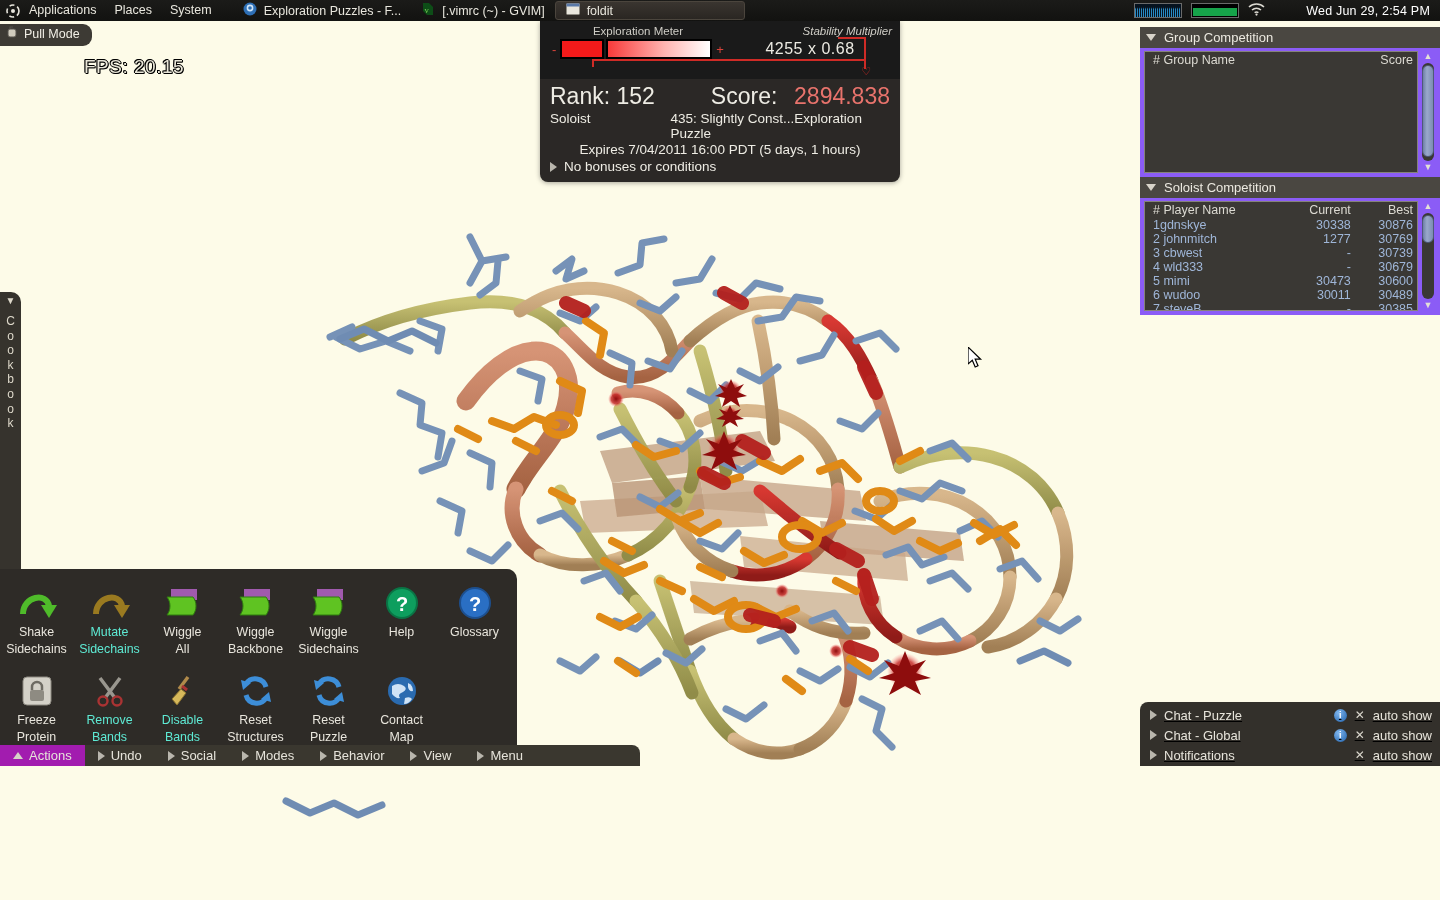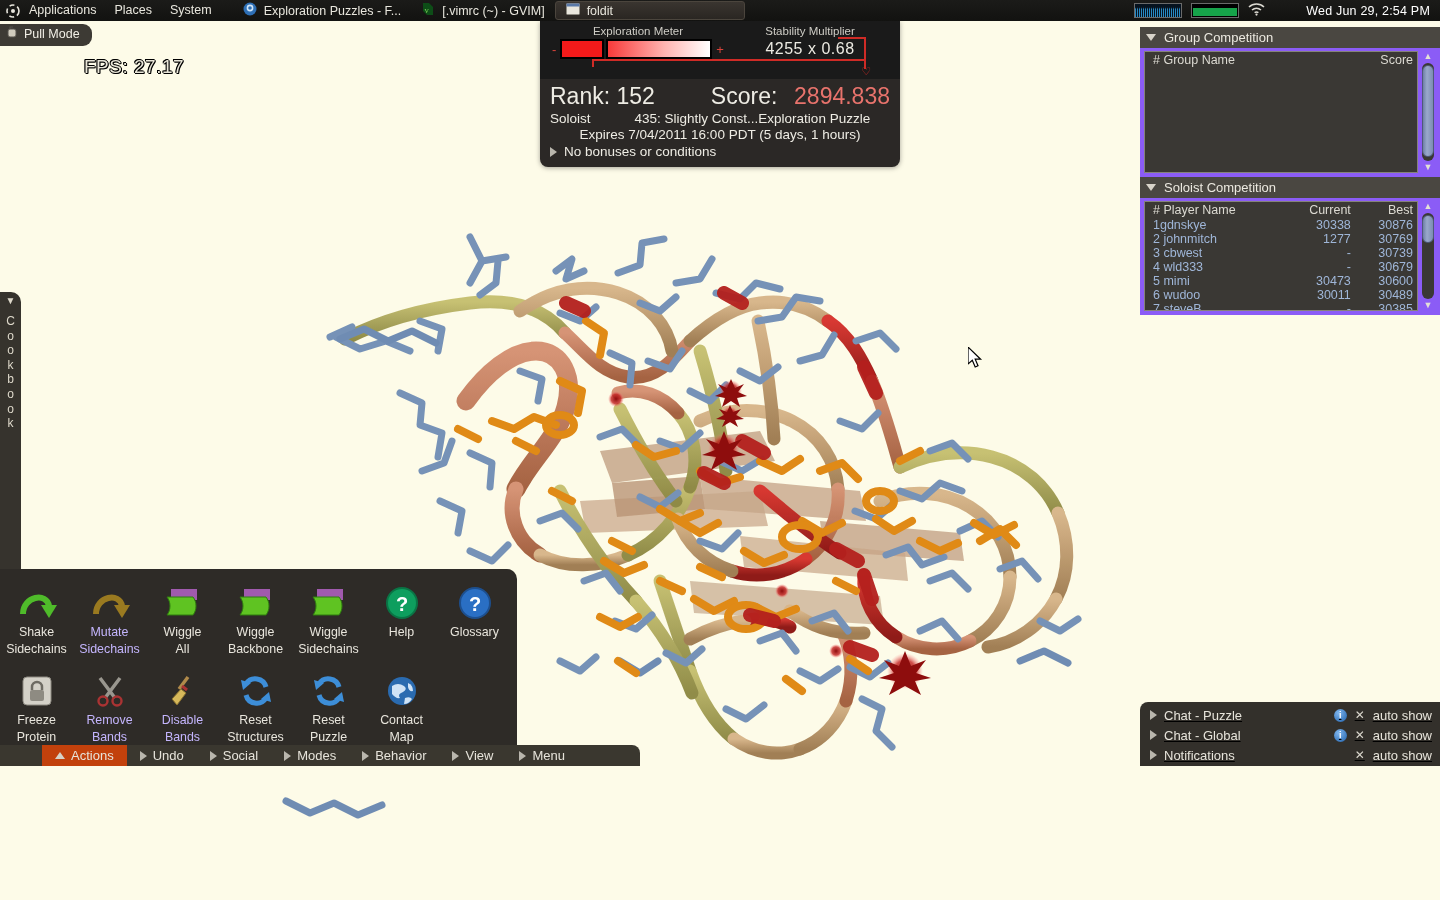--- a/index.html
+++ b/index.html
@@ -86,42 +86,42 @@
     position: absolute; left: 540px; top: 21px; width: 360px;
     z-index: 35;
     border-radius: 0 0 8px 8px;
     overflow: hidden;
     background: #2b2826;
     box-shadow: 0 1px 5px rgba(0,0,0,.35);
   }
   .meters { background: #1a1a1a; padding: 4px 8px 6px 8px; }
   .meters-labels { display: flex; font-size: 11.5px; color: #cfcdc6; }
   .meters-labels .ml1 { width: 180px; text-align: center; }
-  .meters-labels .ml2 { flex: 1; text-align: center; }
+  .meters-labels .ml2 { flex: 1; text-align: right; font-style: italic; }
   .meters-row { display: flex; align-items: center; margin-top: 2px; }
   .minus, .plus { color: #d8433a; font-size: 13px; padding: 0 4px; }
   .expl-outer { display: flex; align-items: center; }
   .expl-filled { width: 44px; height: 20px; background: #f31a1a; border: 2px solid #000; }
   .expl-grad { width: 106px; height: 20px; border: 2px solid #000; margin-left: 2px;
                background: linear-gradient(90deg,#f83a3a 0%, #ffb3b0 55%, #ffffff 100%); }
   .stab { flex: 1; text-align: center; color: #eceae2; font-size: 16px; letter-spacing: .5px; }
   .meters-wire { height: 14px; position: relative; }
   .wire-h { position: absolute; left: 44px; right: 28px; top: 0; height: 2px; background: #cf2b26; }
   .wire-v { position: absolute; left: 44px; top: 0; width: 2px; height: 8px; background: #cf2b26; }
   .wire-d { position: absolute; right: 26px; top: 0; width: 2px; height: 10px; background: #cf2b26; }
   .wire-arrow { position: absolute; right: 21px; top: 8px; color: #cf2b26; font-size: 11px; line-height: 9px; }
   .wire-top { position: absolute; right: 26px; top: -22px; width: 2px; height: 22px; background: #cf2b26; }
   .wire-top2 { position: absolute; right: 26px; top: -22px; width: 28px; height: 2px; background: #cf2b26; }
 
   .scorebox { padding: 4px 10px 8px 10px; color: #eeece4; }
   .score-row1 { display: flex; align-items: baseline; }
   .rank { font-size: 23px; }
   .scorelabel { font-size: 23px; margin-left: 56px; }
   .scorenum { font-size: 23px; color: #e8736c; margin-left: auto; }
-  .score-row2 { display: flex; font-size: 13.5px; margin-top: 1px; }
+  .score-row2 { display: flex; font-size: 13.5px; margin-top: 1px; gap: 36px; }
   .soloist { }
   .puzzlename { margin-left: 44px; }
   .expires { font-size: 13.5px; text-align: center; margin-top: 1px; }
   .bonuses { font-size: 13.5px; margin-top: 2px; display: flex; align-items: center; gap: 7px; }
   .tri-r { width: 0; height: 0; border-left: 7px solid #b9b6ad; border-top: 5px solid transparent; border-bottom: 5px solid transparent; }
 
   
   .rightpanel { position: absolute; right: 0; top: 27px; width: 300px; z-index: 34; }
   .panel-head {
     background: #4a4741; color: #ece9e0; font-size: 13px;
@@ -144,31 +144,31 @@
               border: 1px solid #4e5a78; }
 
   
   .toolbar {
     position: absolute; left: 0; bottom: 21px; width: 517px; height: 176px;
     background: #2e2b27; border-radius: 0 10px 0 0;
     z-index: 38; padding: 8px 0 0 0;
   }
   .tb-row { display: flex; }
   .tb-item { width: 73px; text-align: center; color: #e8e5dc; font-size: 12.4px; line-height: 15px; padding-top: 6px; }
-  .tb-item.disabled { color: #c4b5fd; }
+  .tb-item.disabled { color: #5eead4; }
   .tb-ico { height: 40px; display: flex; align-items: center; justify-content: center; }
   .tb-lbl { padding-top: 2px; }
 
   .menubar {
     position: absolute; left: 0; bottom: 0; width: 640px; height: 21px;
     background: #3a372f; border-radius: 0 8px 0 0;
     display: flex; align-items: center; z-index: 40;
   }
   .mb-item { display: flex; align-items: center; gap: 6px; color: #e6e3da; font-size: 13px; height: 21px; padding: 0 13px; }
-  .mb-item.active { background: #c2410c; margin-left: 42px; }
+  .mb-item.active { background: #a21caf; }
   .tri-u { width: 0; height: 0; border-bottom: 7px solid #d6d2c7; border-left: 5px solid transparent; border-right: 5px solid transparent; }
 
   
   .chatbar {
     position: absolute; right: 0; bottom: 0; width: 300px; height: 64px;
     background: #33302b; border-radius: 8px 0 0 0; z-index: 40;
     padding: 3px 0 0 0;
     text-decoration: underline;
   }
   .chat-row { display: flex; align-items: center; height: 20px; font-size: 13px; color: #e7e4db; padding: 0 8px 0 10px; }
@@ -465,21 +465,21 @@
 
   <div class="pull-mode">
     <span>
       <svg width="13" height="13" viewBox="0 0 13 13">
         <rect x="2" y="3" width="8" height="8" rx="2" fill="#cfcabc" stroke="#55514a"></rect>
         <path d="M4,3 L4,1 L7,1" stroke="#55514a" fill="none" stroke-width="1.2"></path>
       </svg>
     </span>
     <span>Pull Mode</span>
   </div>
-  <div class="fps">FPS:  27.17</div>
+  <div class="fps">FPS:  20.15</div>
 
   <div class="cookbook">
     <span class="cb-arrow">▼</span>
     <span class="cb-label">C<br>o<br>o<br>k<br>b<br>o<br>o<br>k</span>
     <span class="cb-icons">
       <span class="cb-ico">
         <svg width="17" height="15" viewBox="0 0 17 15">
           <rect x="0.5" y="0.5" width="16" height="14" rx="1.5" fill="#2b2b2b" stroke="#c9c6bd"></rect>
           <text x="2.5" y="11" font-size="9" fill="#5fe05f" font-family="'Liberation Mono',monospace">&gt;_</text>
         </svg>

